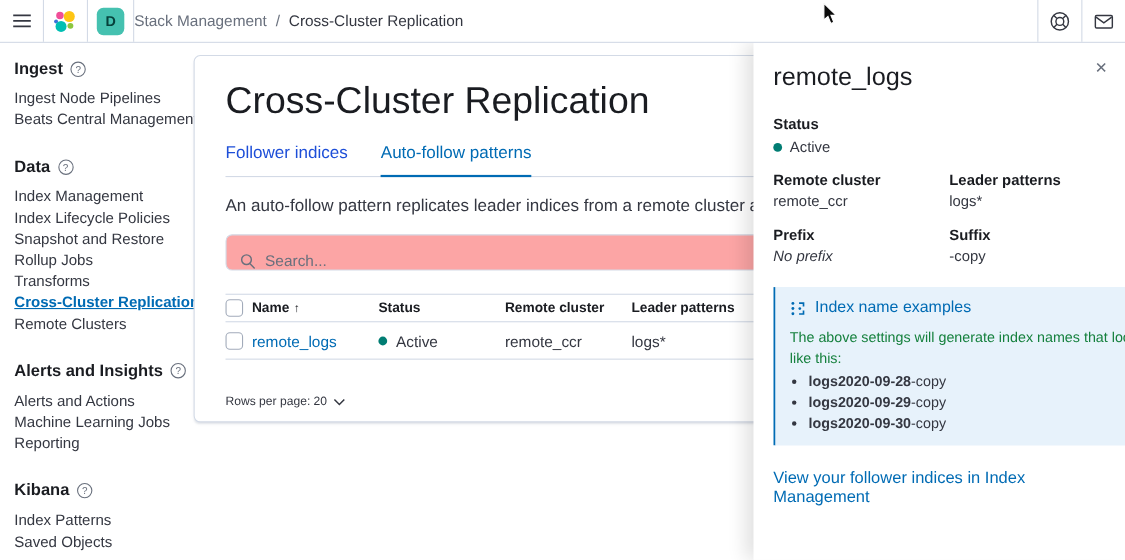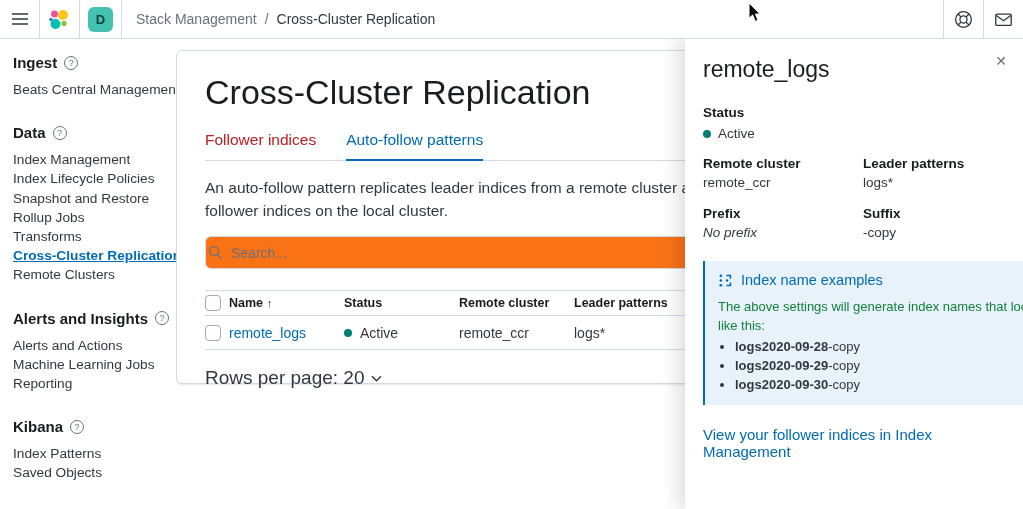--- a/index.html
+++ b/index.html
@@ -15,21 +15,21 @@
     display:flex; align-items:center; z-index:30;
   }
   .nav-group { display:flex; align-items:center; height:100%; }
   .nav-btn { width:39px; height:100%; display:flex; align-items:center; justify-content:center; cursor:pointer; }
   .nav-divider { width:1px; height:100%; background:#D3DAE6; }
   .space-badge {
     width:25px; height:25px; border-radius:6px; background:#45C1B0;
     color:#06413B; font-size:13px; font-weight:700;
     display:flex; align-items:center; justify-content:center;
   }
-  .breadcrumb { display:flex; align-items:flex-end; margin-left:14px; font-size:14px; }
+  .breadcrumb { display:flex; align-items:flex-end; font-size:14px; }
   .crumb-parent { color:#69707D; }
   .crumb-sep { color:#69707D; margin:0 8px; }
   .crumb-current { color:#343741; font-weight:500; }
   .nav-right { margin-left:auto; display:flex; align-items:center; height:100%; }
 
   
   .sidebar { position:absolute; top:39px; left:0; width:176px; bottom:0; padding:15px 6px 0 13px; background:#fff; }
   .side-section { margin-bottom:25px; }
   .side-title { display:flex; align-items:center; gap:7px; font-size:15px; font-weight:700; color:#1a1c21; margin-bottom:9px; }
   .q-icon {
@@ -41,42 +41,42 @@
 
   
   .panel {
     position:absolute; left:176px; top:50px; width:831px; height:334px;
     background:#fff; border:1px solid #D3DAE6; border-radius:6px;
     box-shadow:0 2px 2px -1px rgba(152,162,179,0.3);
     padding:21px 28px; z-index:1;
   }
   .page-title { font-size:34px; line-height:40px; color:#1a1c21; font-weight:400; }
   .tabs { display:flex; gap:30px; margin-top:19px; border-bottom:1px solid #D3DAE6; }
-  .tab { font-size:15.5px; padding-bottom:10px; color:#b91c1c; cursor:pointer; }
+  .tab { font-size:15.5px; padding-bottom:10px; color:#1d4ed8; cursor:pointer; }
   .tab.active { color:#006BB4; border-bottom:2px solid #006BB4; margin-bottom:-1px; font-weight:500; }
   .description { margin-top:15px; font-size:15.5px; line-height:23px; color:#343741; white-space:nowrap; }
   .search-box {
     margin-top:14px; height:33px; border:1px solid #D3DAE6; border-radius:6px;
-    background:#f97316; display:flex; align-items:center; padding:0 2px; gap:8px;
+    background:#fca5a5; display:flex; align-items:flex-end; padding:0 12px; gap:8px;
   }
   .search-box input {
     border:none; outline:none; font-size:14px; flex:1;
     font-family:"Liberation Sans","DejaVu Sans",sans-serif; color:#343741; background:transparent;
   }
   .search-box input::placeholder { color:#69707D; }
   .tbl { margin-top:21px; }
   .tbl-row { display:grid; grid-template-columns:24px 115px 115px 115px 1fr; align-items:center; }
   .tbl-head { border-top:1px solid #D3DAE6; border-bottom:1px solid #D3DAE6; height:26px; font-size:12.5px; font-weight:700; color:#1a1c21; }
   .tbl-body { height:34px; border-bottom:1px solid #D3DAE6; font-size:14px; }
   .checkbox { width:16px; height:16px; border:1px solid #a2abba; border-radius:4px; background:#fff; cursor:pointer; }
   .sort-arrow { font-size:11px; margin-left:4px; }
   .link { color:#006BB4; cursor:pointer; }
   .status-cell { display:flex; align-items:center; gap:8px; }
   .dot { width:8px; height:8px; border-radius:50%; background:#017D73; flex:0 0 auto; }
-  .pagination { margin-top:17px; font-size:19px; display:flex; align-items:center; gap:6px; cursor:pointer; }
+  .pagination { margin-top:32px; font-size:11px; display:flex; align-items:center; gap:6px; cursor:pointer; }
 
   
   .flyout {
     position:absolute; top:39px; left:685px; right:0; bottom:0;
     background:#fff; box-shadow:-8px 0 16px rgba(0,0,0,0.12);
     padding:17px 18px 0 18px; z-index:10;
   }
   .flyout-close { position:absolute; top:15px; right:16px; color:#69707D; font-size:14px; cursor:pointer; line-height:1; }
   .flyout-title { font-size:23px; color:#1a1c21; font-weight:400; }
   .mini-label { font-size:13.5px; font-weight:700; color:#1a1c21; }
@@ -147,20 +147,21 @@
     </div>
   </div>
 </div>
 
 <div class="sidebar">
   <div class="side-section">
     <div class="side-title">
       <span>Ingest</span>
       <span class="q-icon">?</span>
     </div>
+    <div class="side-item">Ingest Node Pipelines</div>
     <div class="side-item">Beats Central Management</div>
   </div>
   <div class="side-section">
     <div class="side-title">
       <span>Data</span>
       <span class="q-icon">?</span>
     </div>
     <div class="side-item">Index Management</div>
     <div class="side-item">Index Lifecycle Policies</div>
     <div class="side-item">Snapshot and Restore</div>
@@ -189,21 +190,20 @@
 </div>
 
 <div class="panel">
   <div class="page-title">Cross-Cluster Replication</div>
   <div class="tabs">
     <div class="tab">Follower indices</div>
     <div class="tab active">Auto-follow patterns</div>
   </div>
   <div class="description">
     <div>An auto-follow pattern replicates leader indices from a remote cluster and copies</div>
-    <div>follower indices on the local cluster.</div>
   </div>
   <div class="search-box">
     <svg width="15" height="15" viewBox="0 0 16 16" fill="none" stroke="#69707D" stroke-width="1.4">
       <circle cx="6.5" cy="6.5" r="4.7"></circle>
         <path d="M10.2 10.7 L14 14.5" stroke-linecap="round"></path>
     </svg>
     <input type="text" placeholder="Search..." style="">
   </div>
   <div class="tbl">
     <div class="tbl-row tbl-head">

